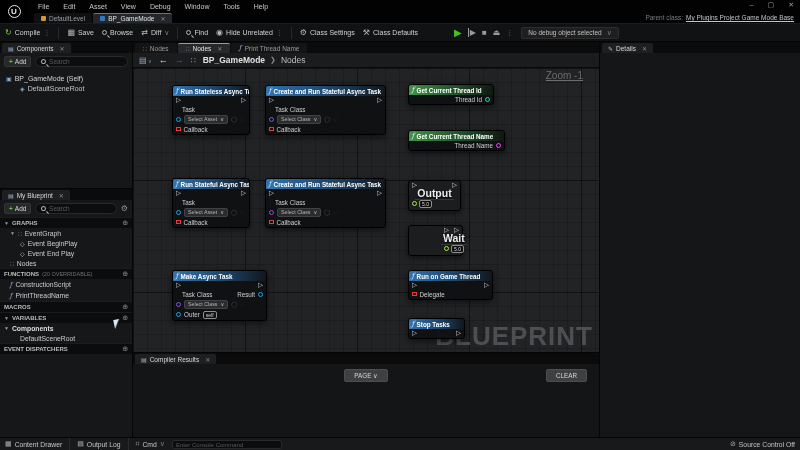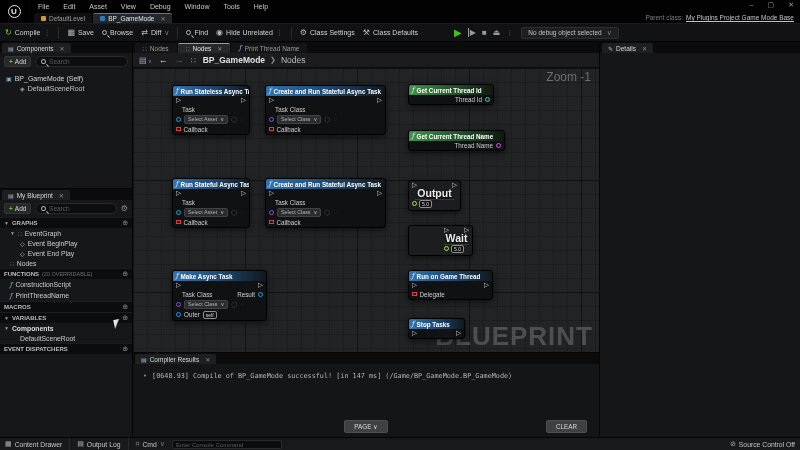--- a/index.html
+++ b/index.html
@@ -73,21 +73,21 @@
   
   .centercol { width:467px; display:flex; flex-direction:column; border-right:1px solid #050505; }
   .gtabs { height:11px; background:#0b0b0b; display:flex; align-items:flex-end; flex:none; }
   .gtab { height:10px; display:flex; align-items:center; gap:3px; padding:0 8px; font-size:6.5px; color:#9a9a9a; background:#141414; margin-right:1px; border-radius:2px 2px 0 0; }
   .gtab.active { background:#26282b; color:#e2e2e2; border-top:1px solid #66aadd; }
   .crumbbar { height:15px; background:#1b1c1e; border-bottom:1px solid #0a0a0a; display:flex; align-items:center; gap:7px; padding:0 6px; flex:none; position:relative; }
   .navarrow { font-size:9px; color:#e0e0e0; }
   .navarrow.dim { color:#5c5c5c; }
   .crumb { font-size:8.5px; color:#d2d2d2; display:flex; align-items:center; gap:5px; }
   .crumb .sep { color:#8a8a8a; font-size:7px; }
-  .zoomlabel { position:absolute; right:8px; top:42px; font-size:12px; color:#6d6d6d; z-index:9; }
+  .zoomlabel { position:absolute; right:16px; top:42px; font-size:10px; color:#6d6d6d; z-index:9;text-decoration:underline; }
 
   .graphwrap { flex:1; position:relative; min-height:0; }
   .graph-canvas { position:absolute; inset:0; overflow:hidden;
     background-color:#222325;
     background-image:
       linear-gradient(rgba(0,0,0,0.38) 1px, transparent 1px),
       linear-gradient(90deg, rgba(0,0,0,0.38) 1px, transparent 1px),
       linear-gradient(rgba(0,0,0,0.18) 1px, transparent 1px),
       linear-gradient(90deg, rgba(0,0,0,0.18) 1px, transparent 1px);
     background-size:112px 112px, 112px 112px, 14px 14px, 14px 14px; }
@@ -498,21 +498,21 @@
               <div class="compact-top">
                 <span class="exec">▷</span>
                 <span class="exec">▷</span>
               </div>
               <div class="compact-title">Output</div>
               <div class="compact-bot">
                 <span class="pin" style="border-color:#9ff02f"></span>
                 <span class="minibox">5.0</span>
               </div>
             </div>
-            <div class="bp-node node-compact" style="left: 275px; top: 157px; width: 65px; padding-left: 32px;">
+            <div class="bp-node node-compact" style="left: 275px; top: 157px; width: 55px; padding-left: 32px;">
               <div class="compact-top">
                 <span class="exec">▷</span>
                 <span class="exec">▷</span>
               </div>
               <div class="compact-title">Wait</div>
               <div class="compact-bot">
                 <span class="pin" style="border-color:#9ff02f"></span>
                 <span class="minibox">5.0</span>
               </div>
             </div>
@@ -572,23 +572,20 @@
       </div>
 
       <div class="compiler">
         <div class="panel-tabbar">
           <div class="ptab">
             <span class="pico">▤</span>
             <span>Compiler Results</span>
             <span class="tclose">✕</span>
           </div>
         </div>
-        <div class="comp-body">
-          <span class="bullet">•</span><span>[0648.93] Compile of BP_GameMode successful! [in 147 ms] (/Game/BP_GameMode.BP_GameMode)</span>
-        </div>
         <div class="comp-footer">
           <button class="graybtn">PAGE ∨</button>
           <button class="graybtn clearbtn">CLEAR</button>
         </div>
       </div>
     </div>
 
     <div class="rightcol">
       <div class="panel-tabbar">
         <div class="ptab">

